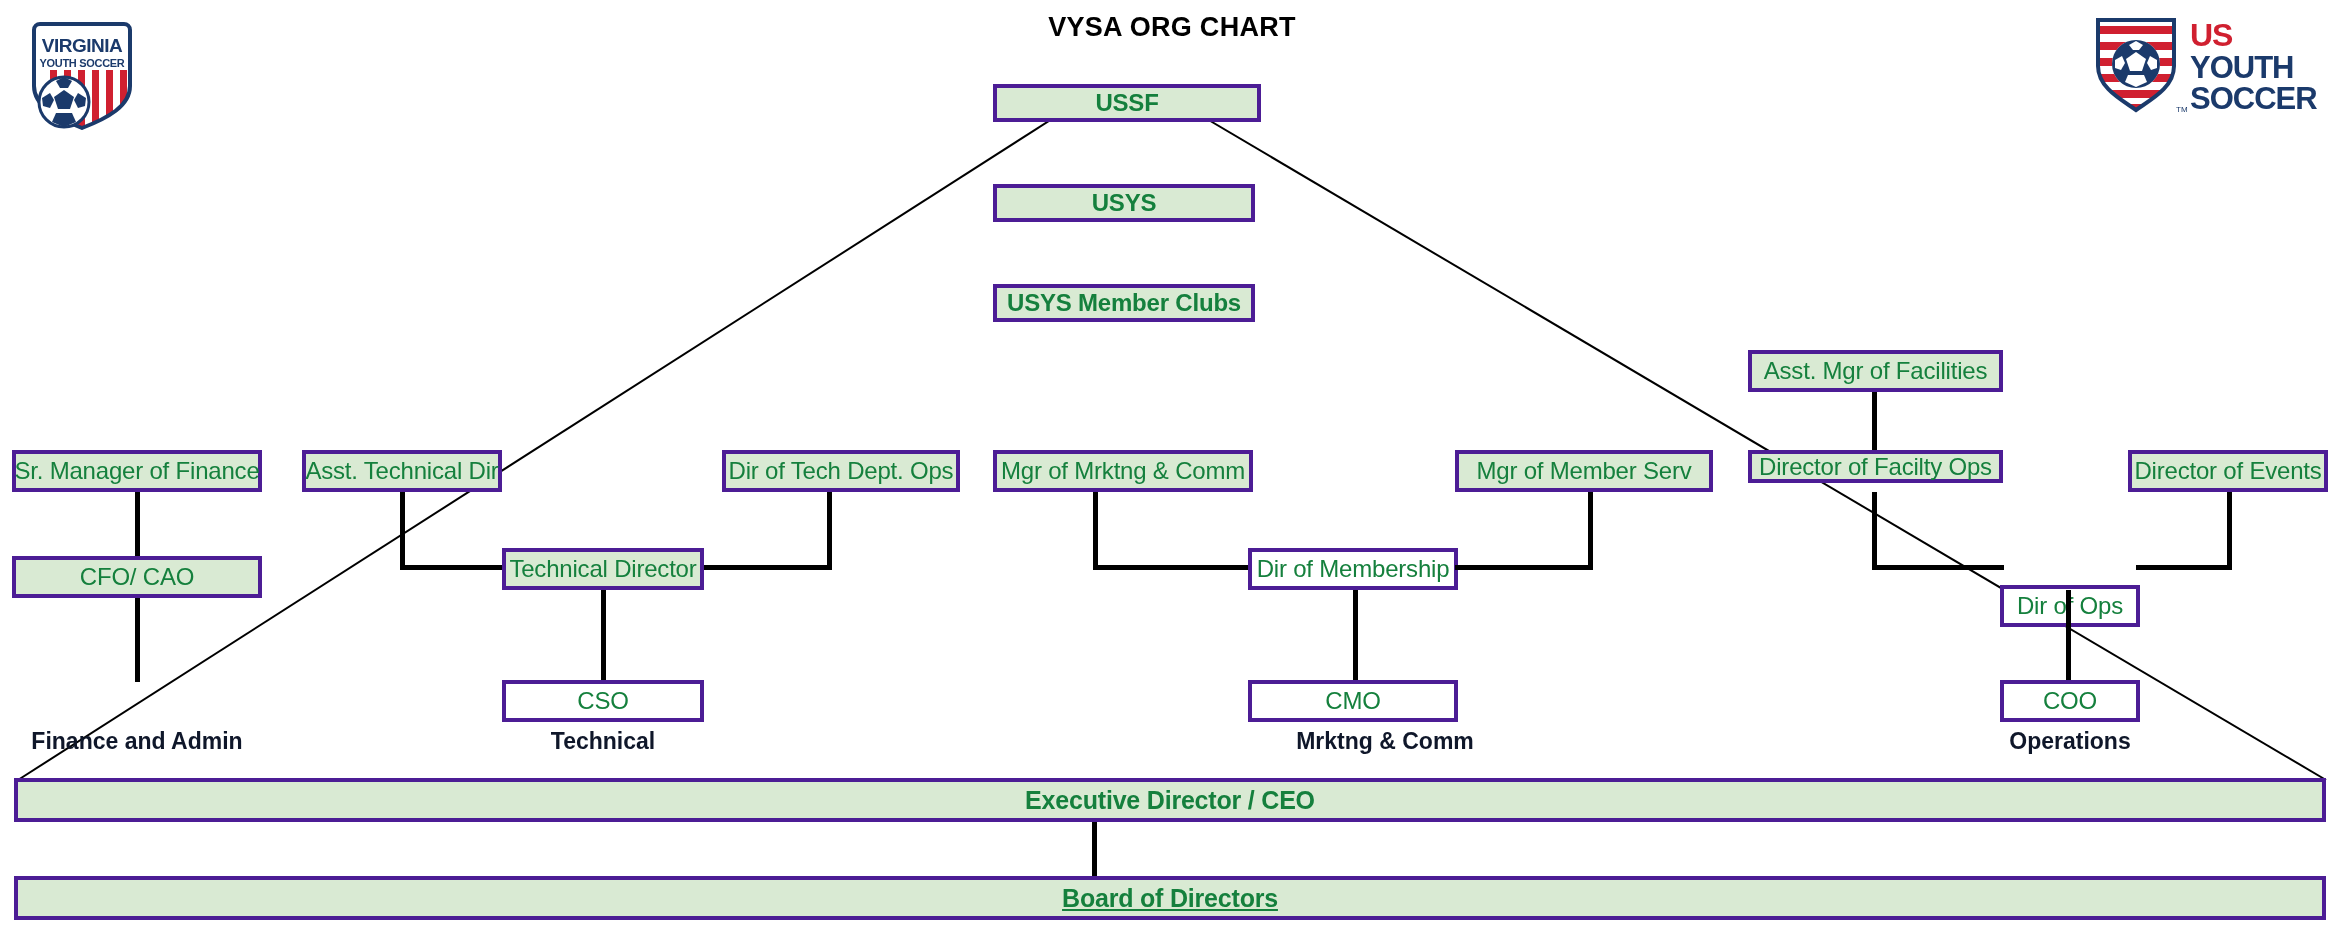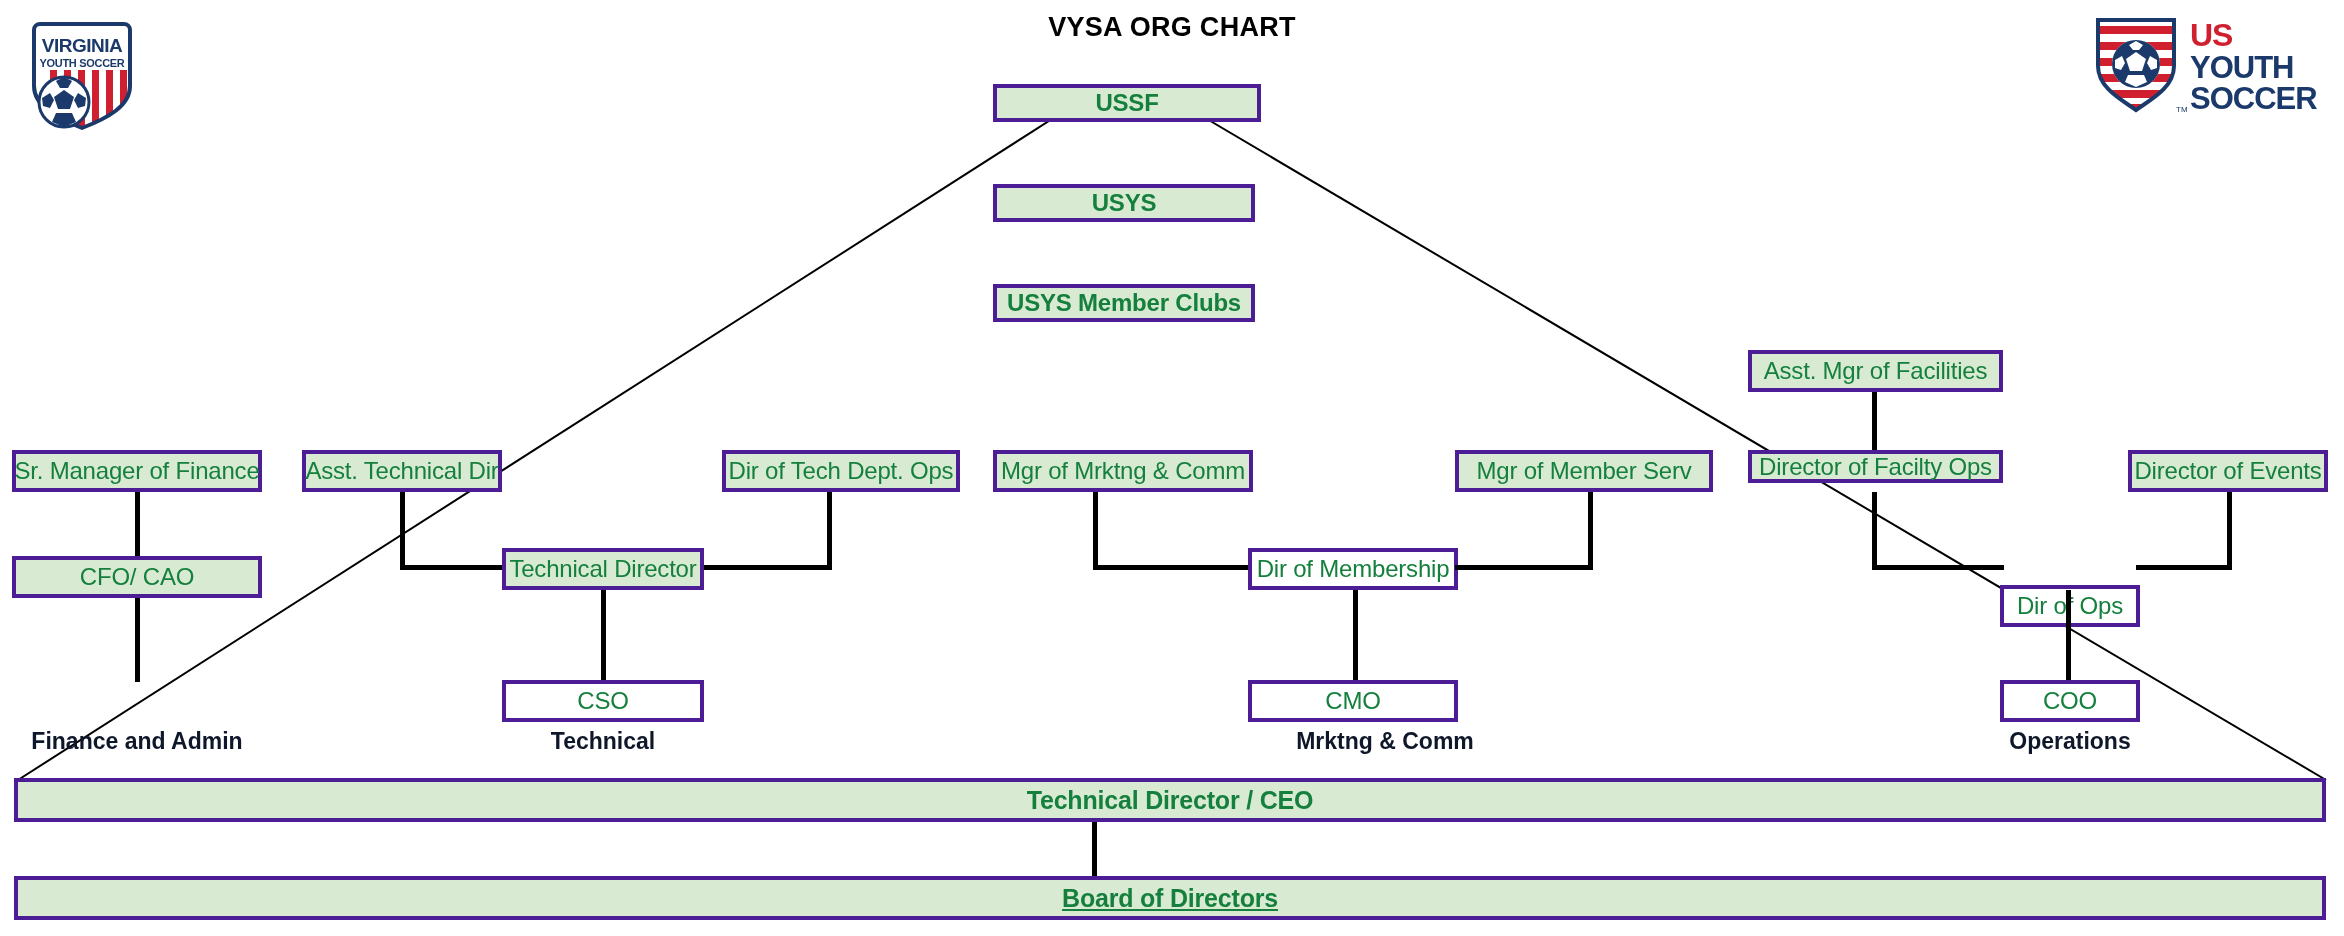--- a/index.html
+++ b/index.html
@@ -210,19 +210,19 @@
 
   <div class="node" style="left:2128px; top:450px; width:200px; height:42px;">Director of Events</div>
   <div class="vline" style="left:2227px; top:492px; height:78px;"></div>
   <div class="hline" style="left:2136px; top:565px; width:96px;"></div>
 
   <div class="vline" style="left:2066px; top:590px; height:92px;"></div>
 
   <div class="node white" style="left:2000px; top:680px; width:140px; height:42px;">COO</div>
   <div class="grouplabel" style="left:1980px; top:728px; width:180px;">Operations</div>
 
-  <div class="node bar" style="left:14px; top:778px; width:2312px; height:44px;">Technical Director / CEO</div>
+  <div class="node bar" style="left:14px; top:778px; width:2312px; height:44px;">Executive Director / CEO</div>
 
   <div class="vline" style="left:1092px; top:822px; height:58px;"></div>
 
   <div class="node bar" style="left:14px; top:876px; width:2312px; height:44px;text-decoration:underline;">Board of Directors</div>
 
 </div>
 
 </body></html>

